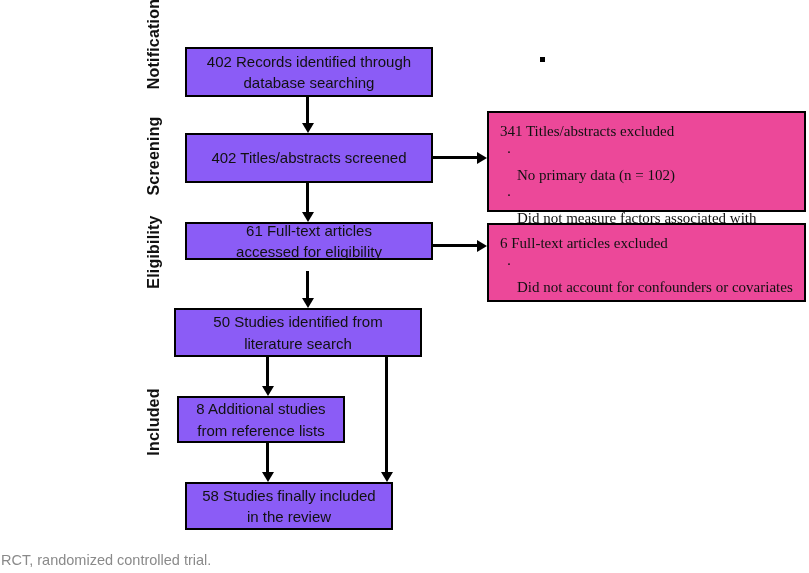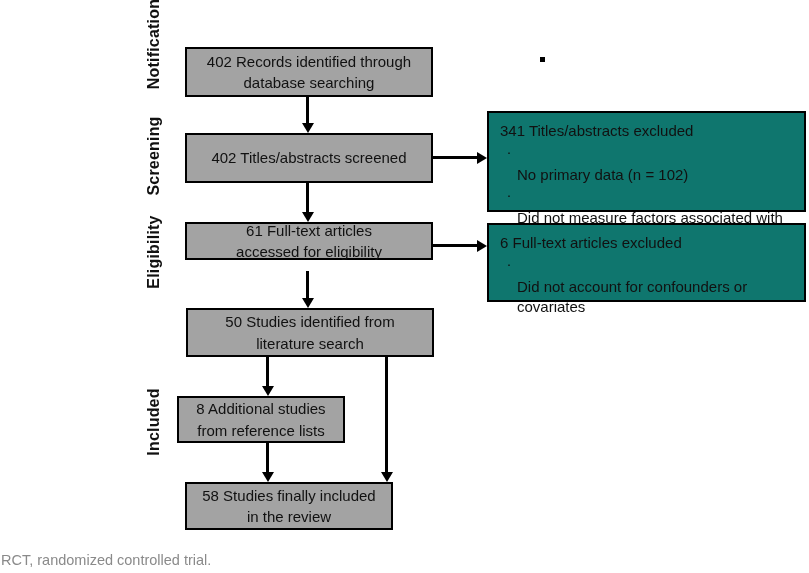--- a/index.html
+++ b/index.html
@@ -19,35 +19,36 @@
     font-weight:bold;
     font-size:16px;
     letter-spacing:.2px;
     color:var(--text,#111);
   }
   
   .box{
     position:absolute;
     box-sizing:border-box;
     border:2px solid var(--line,#000);
-    background:#a3a3a3;
+    background:#8b5cf6;
     display:flex;align-items:center;justify-content:center;
     text-align:center;
     font-size:15px;line-height:1.42;
   }
   .box .box-text{white-space:pre-line;}
   
   .exbox{
     position:absolute;
     box-sizing:border-box;
     border:2px solid var(--line,#000);
-    background:#0f766e;
+    background:#ec4899;
     padding:8px 10px 8px 11px;
     font-size:15px;line-height:1.38;
     text-align:left;
+    font-family:Liberation Serif, serif;
   }
   .exbullet{display:flex;margin-left:1px;}
   .exbullet .dot{width:16px;flex:0 0 16px;text-align:center;}
   .exbullet .btext{flex:1;margin-top:23px;}
   
   .varrow{position:absolute;width:3px;background:var(--line,#000);}
   .varrow::after{
     content:"";position:absolute;left:50%;bottom:-10px;
     transform:translateX(-50%);
     border:solid transparent;border-width:10px 6px 0 6px;
@@ -80,21 +81,21 @@
     <span class="box-text">402 Records identified through
 database searching</span>
   </div>
   <div class="box" style="left:185px;top:133px;width:248px;height:50px;">
     <span class="box-text">402 Titles/abstracts screened</span>
   </div>
   <div class="box" style="left:185px;top:222px;width:248px;height:38px;">
     <span class="box-text">61 Full-text articles
 accessed for eligibility</span>
   </div>
-  <div class="box" style="left:186px;top:308px;width:248px;height:49px;">
+  <div class="box" style="left:174px;top:308px;width:248px;height:49px;">
     <span class="box-text">50 Studies identified from
 literature search</span>
   </div>
   <div class="box" style="left:177px;top:396px;width:168px;height:47px;">
     <span class="box-text">8 Additional studies
 from reference lists</span>
   </div>
   <div class="box" style="left:185px;top:482px;width:208px;height:48px;">
     <span class="box-text">58 Studies finally included
 in the review</span>

